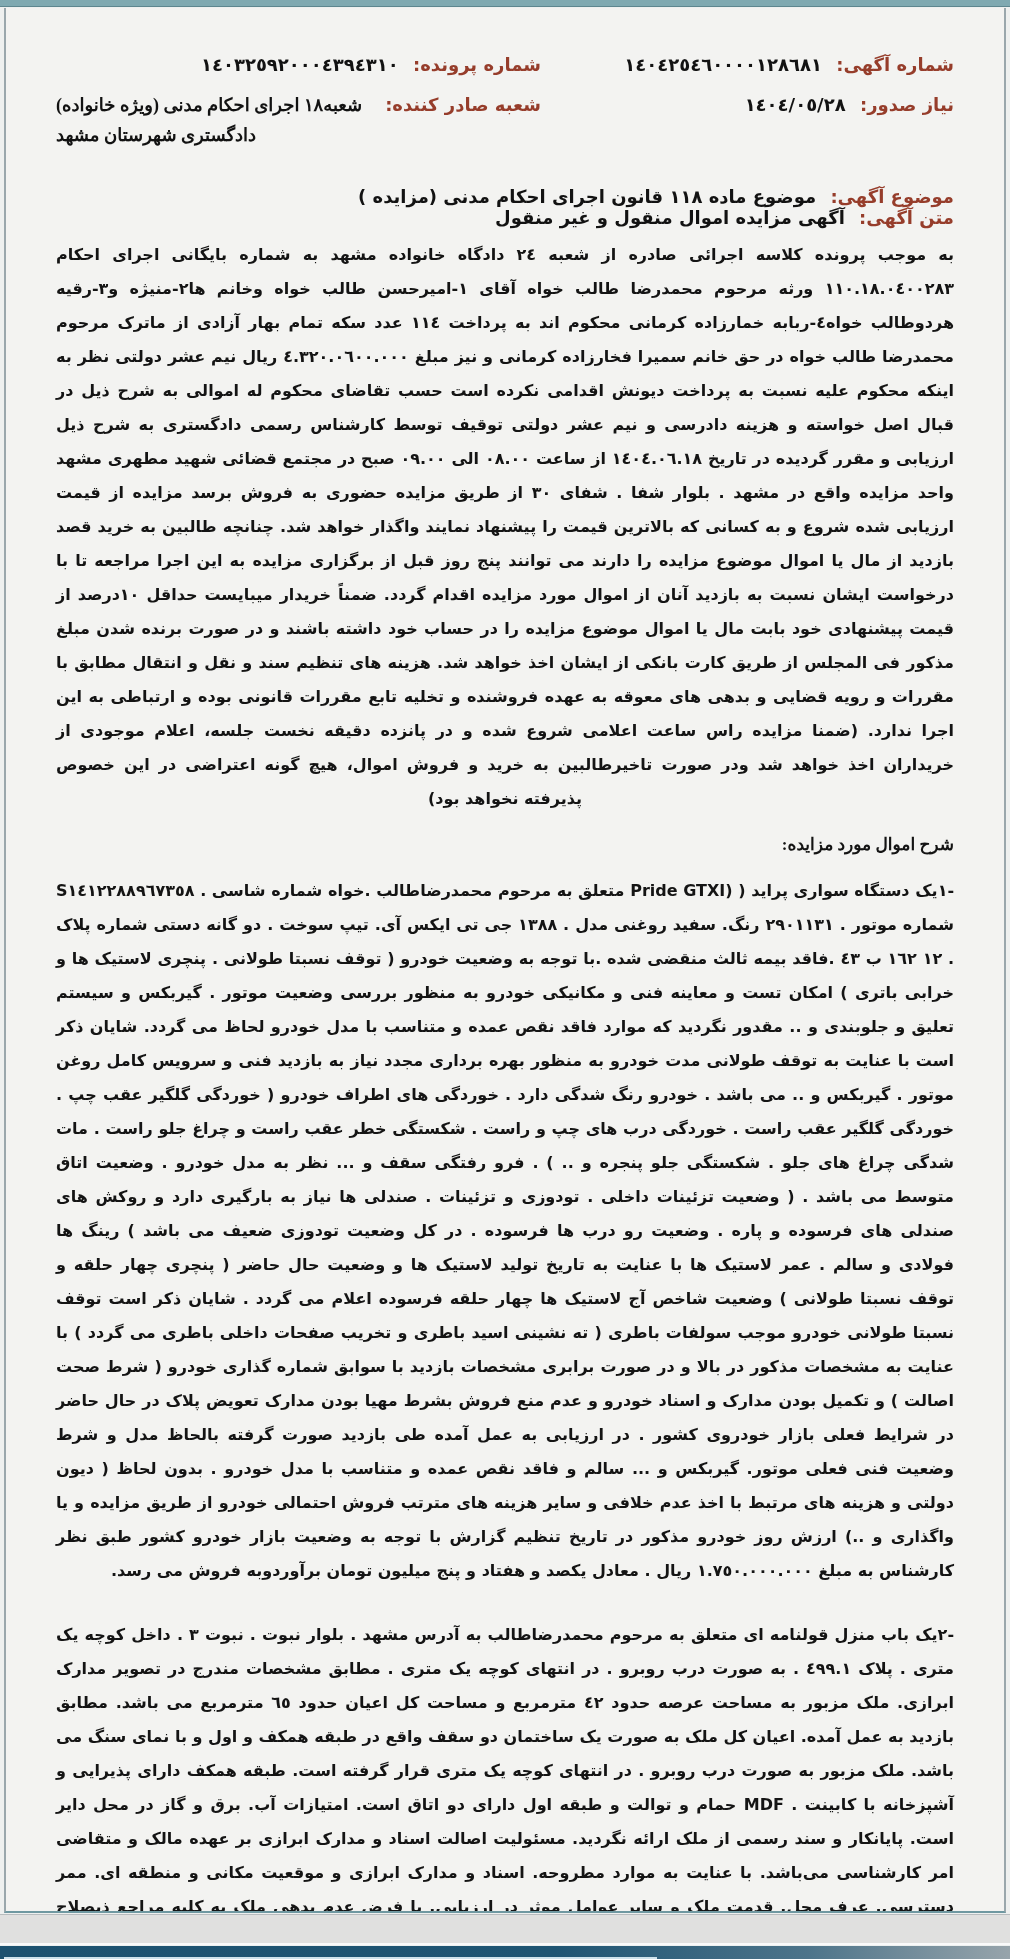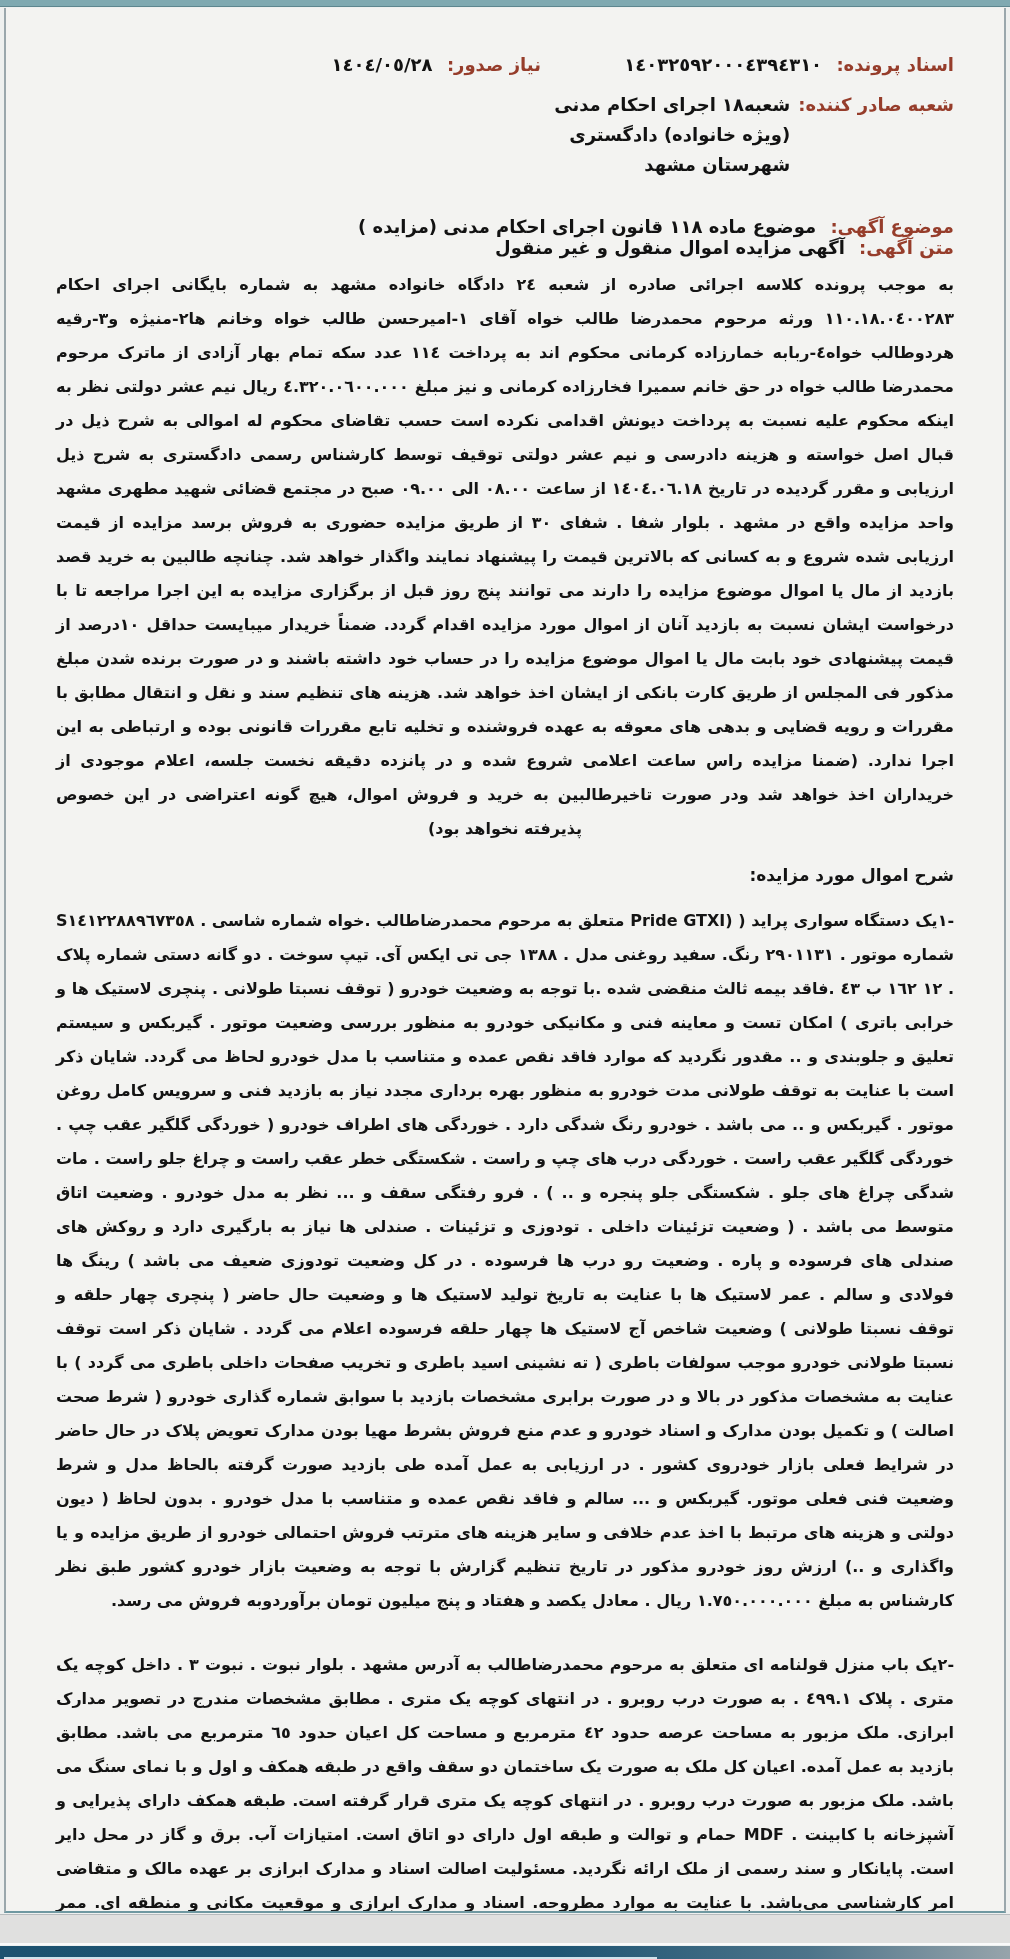--- a/index.html
+++ b/index.html
@@ -30,35 +30,35 @@
 
   .hdr-grid {
     display: grid;
     grid-template-columns: 46% 54%;
     row-gap: 10px;
     font-size: 18px; font-weight: bold; color: #121212;
   }
   .fld { line-height: 30px; }
   .lbl { color: #963d2b; margin-left: 8px; white-space: nowrap; }
   .fld-branch { display: flex; align-items: flex-start; }
-  .fld-branch .val-wrap { display: inline-block; max-width: 345px; text-align: right; }
+  .fld-branch .val-wrap { display: inline-block; max-width: 345px; text-align: left; font-family: Liberation Serif, serif; }
 
   .subject-row { margin-top: 36px; font-size: 18px; font-weight: bold; color: #121212; text-align: right; }
   .bodytitle-row { margin-top: 0; font-size: 18px; font-weight: bold; color: #121212; }
 
   .para {
     margin: 0; color: #141414;
     font-size: 16px; font-weight: bold;
     line-height: 34px;
     text-align: justify;
   }
   .para.intro { margin-top: 10px; text-align-last: center; }
   .items-heading {
     margin-top: 12px; font-size: 17px; font-weight: bold; color: #141414;
-    text-align: right; line-height: 34px;
+    text-align: right; line-height: 34px; font-family: Liberation Serif, serif;
   }
   .para.item1 { margin-top: 12px; }
   .para.item2 { margin-top: 30px; }
 
   
   .watermark {
     position: absolute; top: 478px; left: 18px; width: 780px; height: 190px;
     z-index: 0; pointer-events: none;
     display: flex; align-items: center; direction: ltr;
   }
@@ -96,21 +96,25 @@
 
 <div class="top-bar"></div>
 
 <div class="doc">
 
 
   <div class="content">
 
     <div class="hdr-grid">
       <div class="fld">
-        <span class="lbl">اسناد پرونده:</span>
+        <span class="lbl">شماره آگهی:</span>
+        <span class="val">١٤٠٤٢٥٤٦٠٠٠٠١٢٨٦٨١</span>
+      </div>
+      <div class="fld">
+        <span class="lbl">شماره پرونده:</span>
         <span class="val">١٤٠٣٢٥٩٢٠٠٠٤٣٩٤٣١٠</span>
       </div>
       <div class="fld">
         <span class="lbl">نیاز صدور:</span>
         <span class="val">١٤٠٤/٠٥/٢٨</span>
       </div>
       <div class="fld fld-branch">
         <span class="lbl">شعبه صادر کننده:</span>
         <span class="val-wrap">شعبه١٨ اجرای احکام مدنی (ویژه خانواده) دادگستری شهرستان مشهد</span>
       </div>

